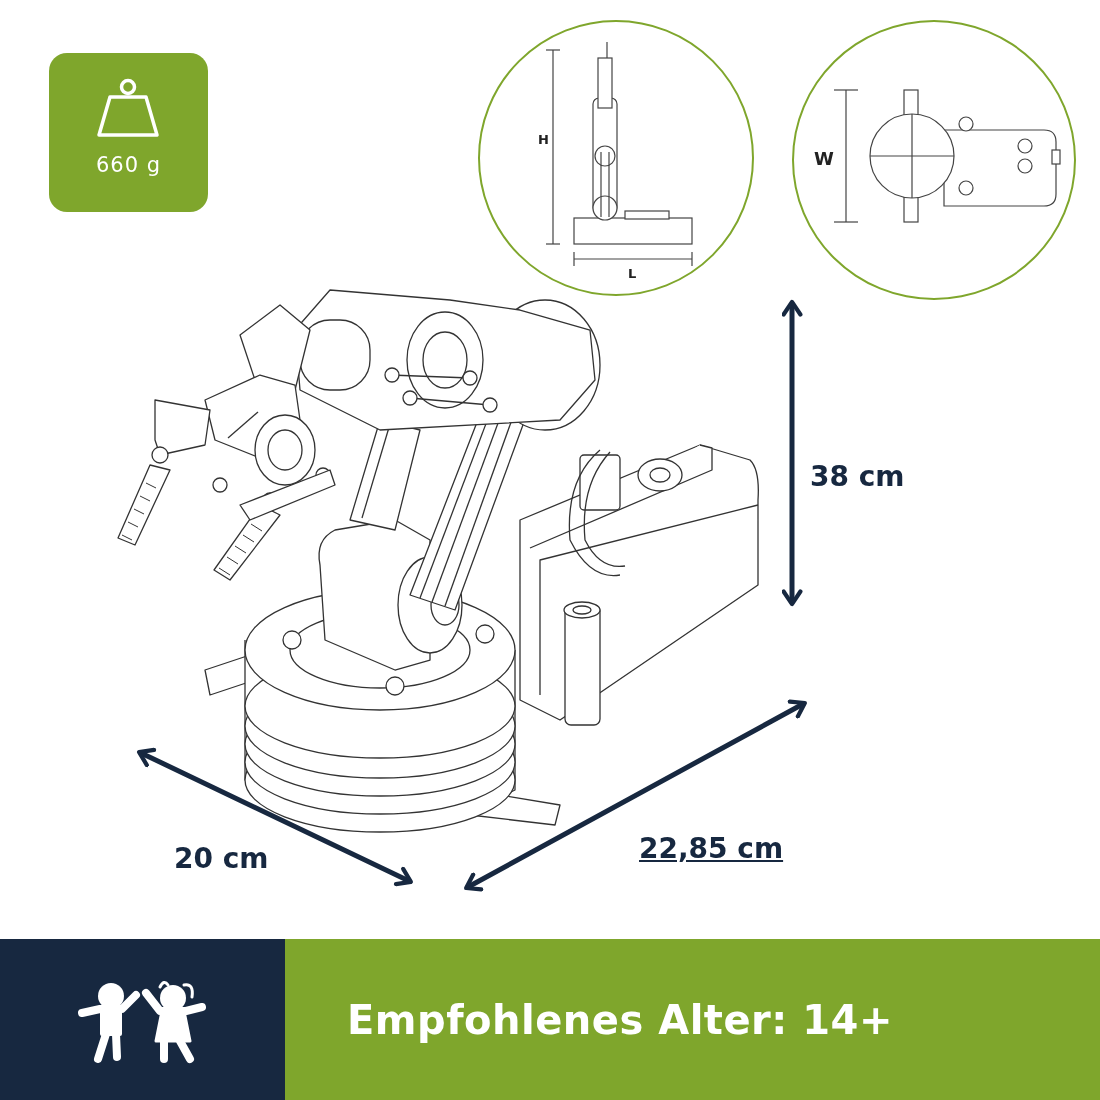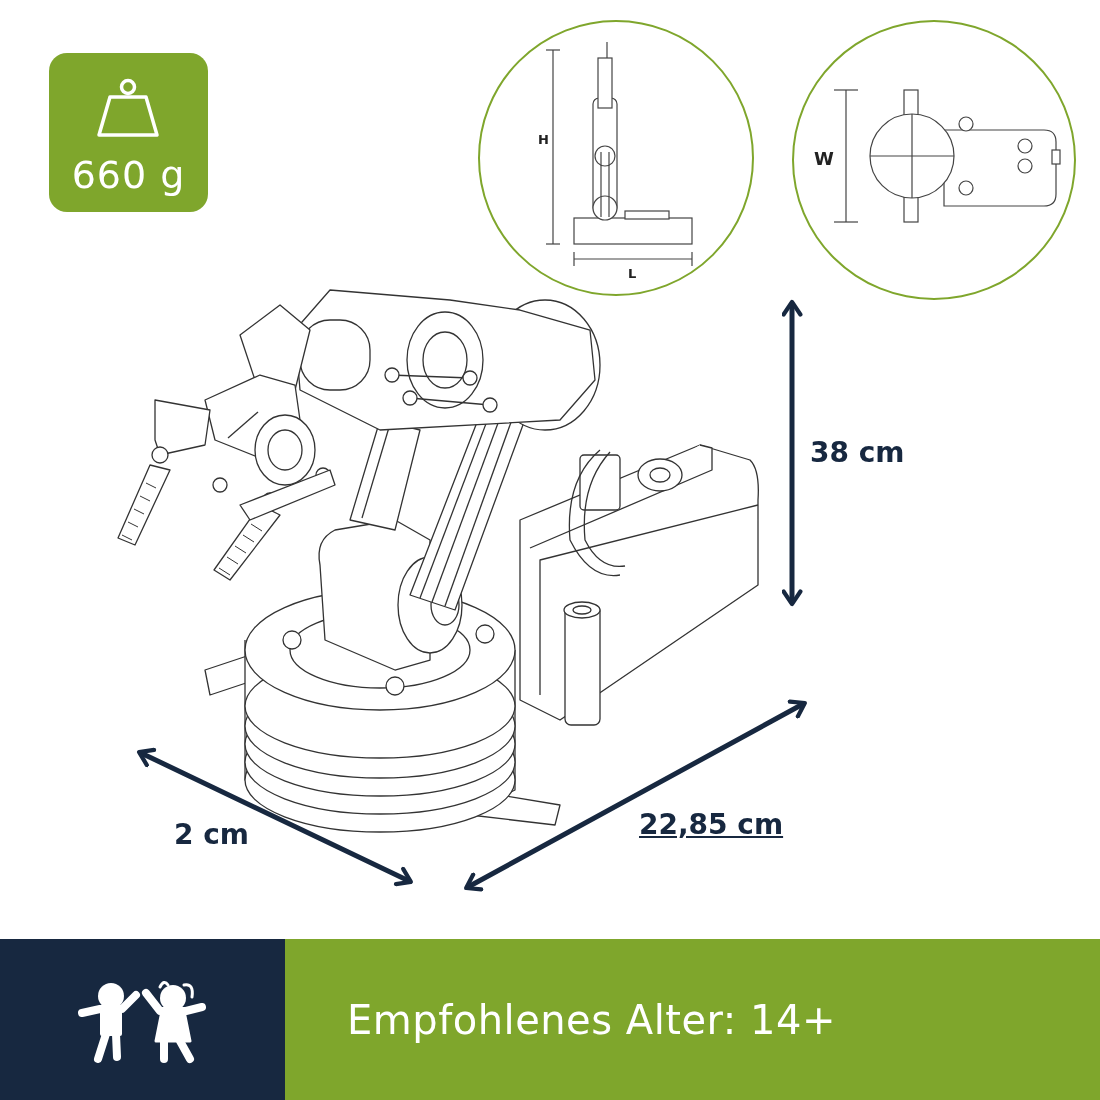--- a/index.html
+++ b/index.html
@@ -3,35 +3,35 @@
 <meta charset="utf-8">
 <style>
   html, body { margin: 0; padding: 0; background: #ffffff; }
   body { width: 1100px; height: 1100px; position: relative; overflow: hidden;
          font-family: "DejaVu Sans", "Liberation Sans", sans-serif; }
   .abs { position: absolute; }
   .weight-badge { left: 49px; top: 53px; width: 159px; height: 159px; border-radius: 18px;
                   background: #7fa62c; color: #fff; }
   .weight-badge .icon { position: absolute; left: 43px; top: 24px; width: 72px; height: 72px; }
   .weight-text { position: absolute; left: 0; right: 0; top: 100px; text-align: center;
-                 font-size: 38px; letter-spacing: 1px; font-weight: 400; }
+                 font-size: 21px; letter-spacing: 1px; font-weight: 400; }
   .view-circle { width: 276px; height: 276px; border: 2.5px solid #7fa62c; border-radius: 50%;
                  background: #fff; box-sizing: border-box; }
   .view-side { left: 478px; top: 20px; }
   .view-top { left: 792px; top: 20px; width: 284px; height: 280px; }
   .view-circle svg { position: absolute; left: 0; top: 0; }
-  .dim-label { color: #172840; font-size: 28px; font-weight: 600; white-space: nowrap; }
+  .dim-label { color: #172840; font-size: 28px; font-weight: 600; white-space: nowrap; margin-top: 24px; }
   .dim-h { left: 810px; top: 436px; }
   .dim-d { left: 174px; top: 818px; }
   .dim-w { left: 639px; top: 808px; text-decoration: underline; }
   .illus { left: 0; top: 0; width: 1100px; height: 940px; }
   .band-left { left: 0; top: 939px; width: 285px; height: 161px; background: #172840; }
   .band-right { left: 285px; top: 939px; width: 815px; height: 161px; background: #7fa62c; }
   .age-text { position: absolute; left: 62px; top: 58px; color: #fff; font-size: 40px;
-              font-weight: 400; letter-spacing: 0.5px; white-space: nowrap; }
+              font-weight: 700; letter-spacing: 0.5px; white-space: nowrap; }
   .kids-icon { position: absolute; left: 76px; top: 40px; width: 132px; height: 92px; }
 </style>
 </head>
 <body>
 
 <svg class="abs illus" viewBox="0 0 1100 940" width="1100" height="940">
   <defs>
     <marker id="ah" viewBox="0 0 10 10" refX="6" refY="5" markerWidth="4.2" markerHeight="4.2" orient="auto-start-reverse">
       <path d="M1,1 L7,5 L1,9" fill="none" stroke="#172840" stroke-width="2" stroke-linecap="round" stroke-linejoin="round"></path>
     </marker>
@@ -164,21 +164,21 @@
         <circle cx="172" cy="166" r="7"></circle>
       <circle cx="231" cy="124" r="7"></circle>
         <circle cx="231" cy="144" r="7"></circle>
       <rect x="258" y="128" width="8" height="14"></rect>
     </g>
     <text x="20" y="143" font-family="DejaVu Sans, sans-serif" font-size="18" font-weight="700" fill="#222">W</text>
   </svg>
 </div>
 
 <div class="abs dim-label dim-h">38 cm</div>
-<div class="abs dim-label dim-d">2 cm</div>
+<div class="abs dim-label dim-d">20 cm</div>
 <div class="abs dim-label dim-w">22,85 cm</div>
 
 <div class="abs band-left">
   <svg class="kids-icon" viewBox="0 0 132 92" width="132" height="92">
     <g fill="#fff" stroke="#fff" stroke-linecap="round" stroke-linejoin="round">
       <circle cx="35" cy="17" r="13" stroke="none"></circle>
       <path d="M6 34 L24 30 L46 30 L60 16" fill="none" stroke-width="8"></path>
       <path d="M26 33 L44 33 L44 55 L26 55 Z" stroke-width="4"></path>
       <path d="M30 55 L22 80" fill="none" stroke-width="8"></path>
       <path d="M40 55 L41 78" fill="none" stroke-width="8"></path>

